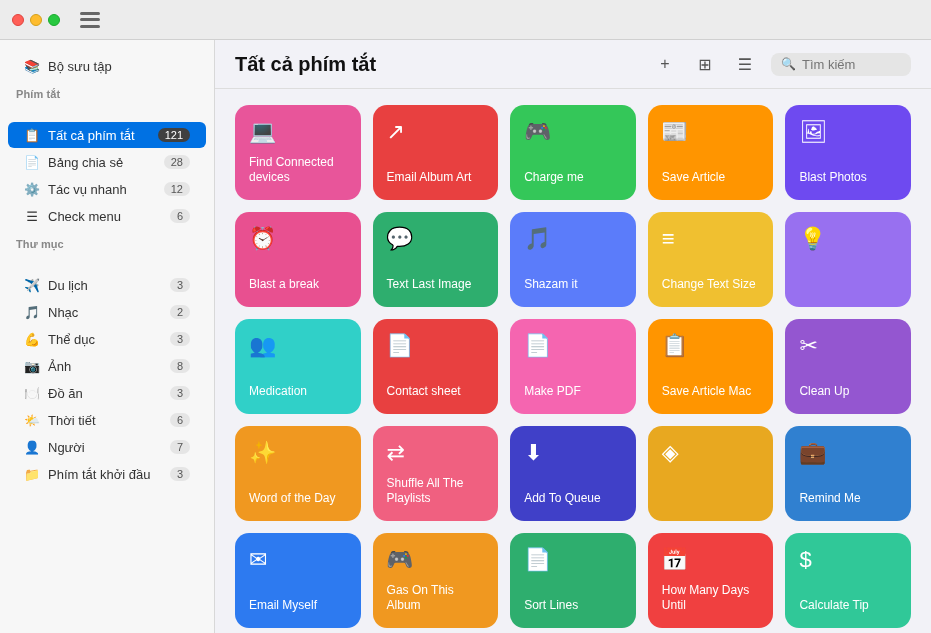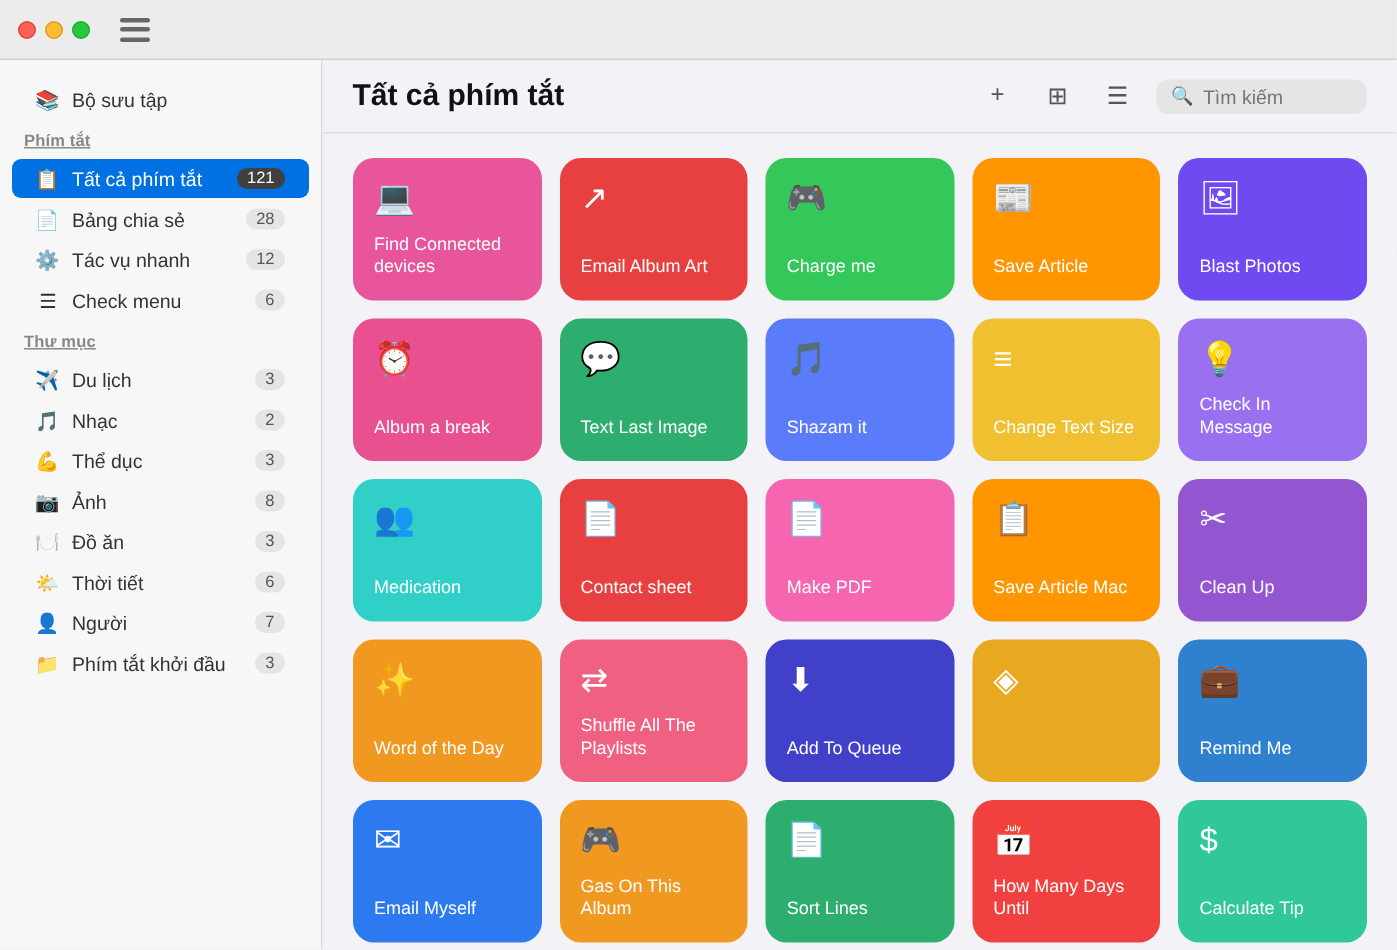--- a/index.html
+++ b/index.html
@@ -65,24 +65,23 @@
       background: #f7f7f7;
       border-right: 1px solid #d8d8d8;
       padding: 12px 0;
       overflow-y: auto;
       height: 100%;
     }
     .sidebar-section-header {
       font-size: 11px;
       font-weight: 600;
       color: #888;
-      padding: 8px 16px 5px 16px;
+      padding: 8px 16px 21px 16px;
       text-transform: none;
       letter-spacing: 0.01em;
-      text-decoration: underline;
     }
     .sidebar-item {
       display: flex;
       align-items: center;
       padding: 5px 16px;
       font-size: 13px;
       color: #333;
       cursor: pointer;
       border-radius: 6px;
       margin: 1px 8px;
@@ -360,37 +359,36 @@
         <div class="shortcut-card color-orange">
     <div class="card-icon">📰</div>
     <div class="card-label">Save Article</div>
   </div>
         <div class="shortcut-card color-purple">
     <div class="card-icon">🖼</div>
     <div class="card-label">Blast Photos</div>
   </div>
         <div class="shortcut-card color-rose">
     <div class="card-icon">⏰</div>
-    <div class="card-label">Album a break</div>
+    <div class="card-label">Blast a break</div>
   </div>
         <div class="shortcut-card color-dark-green">
     <div class="card-icon">💬</div>
     <div class="card-label">Text Last Image</div>
   </div>
         <div class="shortcut-card color-blue-purple">
     <div class="card-icon">🎵</div>
     <div class="card-label">Shazam it</div>
   </div>
         <div class="shortcut-card color-yellow">
     <div class="card-icon">≡</div>
     <div class="card-label">Change Text Size</div>
   </div>
         <div class="shortcut-card color-lavender">
     <div class="card-icon">💡</div>
-    <div class="card-label">Check In Message</div>
   </div>
         <div class="shortcut-card color-teal">
     <div class="card-icon">👥</div>
     <div class="card-label">Medication</div>
   </div>
         <div class="shortcut-card color-red">
     <div class="card-icon">📄</div>
     <div class="card-label">Contact sheet</div>
   </div>
         <div class="shortcut-card color-pink-light">

